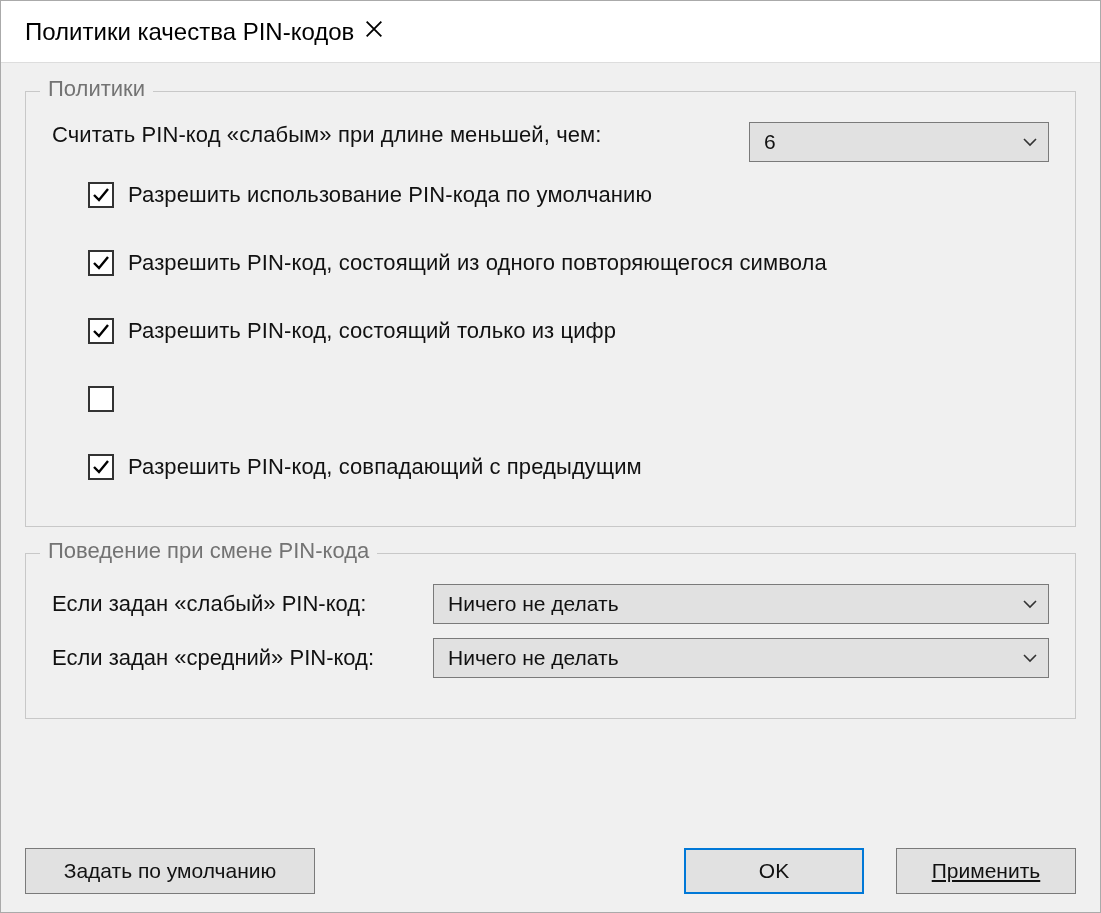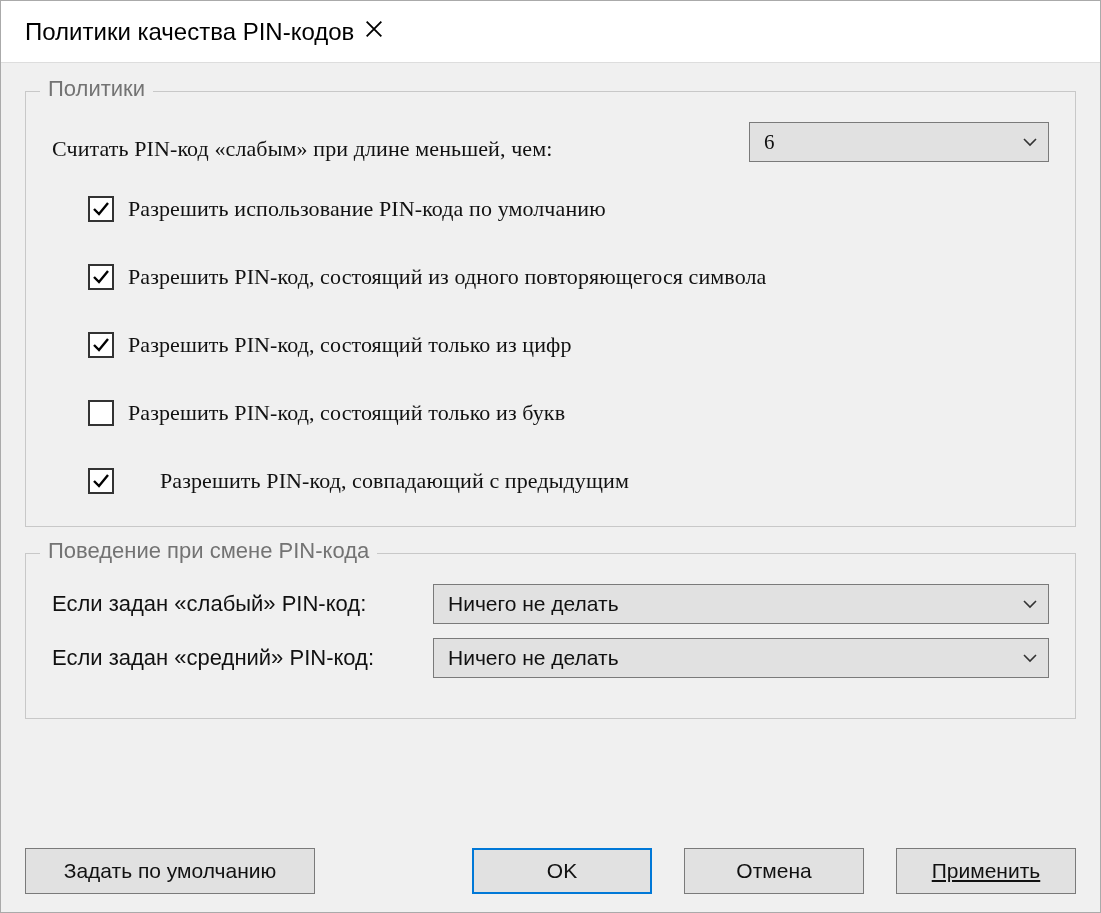--- a/index.html
+++ b/index.html
@@ -58,27 +58,26 @@
     position: absolute;
     top: -16px;
     left: 14px;
     background: #f0f0f0;
     padding: 0 8px;
     color: #737373;
     font-size: 22px;
   }
   .row {
     display: flex;
-    align-items: flex-end;
+    align-items: flex-start;
     min-height: 40px;
-    font-family: Liberation Serif, serif;
   }
   .row.top { margin-bottom: 20px; }
   .row.cb { margin-bottom: 28px; margin-left: 36px; }
-  .row.cb:last-child { margin-bottom: 6px; gap: 32px; }
+  .row.cb:last-child { margin-bottom: 6px; }
   .label-text {
     color: #111;
     font-size: 22px;
     letter-spacing: 0.1px;
   }
   .spacer { flex: 1; }
   .select {
     display: flex;
     align-items: center;
     justify-content: space-between;
@@ -206,21 +205,20 @@
               <path d="M3 10 L8 15 L17 4" stroke="#000" stroke-width="2.4" fill="none"></path>
             </svg>
         </div>
         <span class="label-text">Разрешить PIN-код, состоящий только из цифр</span>
       </div>
 
       <div class="row cb">
         <div class="cb-box">
           
         </div>
-        <span class="label-text">Разрешить PIN-код, состоящий только из букв</span>
       </div>
 
       <div class="row cb">
         <div class="cb-box checked">
           <svg viewBox="0 0 20 20">
               <path d="M3 10 L8 15 L17 4" stroke="#000" stroke-width="2.4" fill="none"></path>
             </svg>
         </div>
         <span class="label-text">Разрешить PIN-код, совпадающий с предыдущим</span>
       </div>
@@ -255,22 +253,19 @@
     </div>
 
     <div class="footer">
       <div class="btn default-btn">
         <span>Задать по умолчанию</span>
       </div>
       <div class="footer-spacer"></div>
       <div class="btn ok">
         <span>OK</span>
       </div>
-      <div class="btn cancel">
-        <span>Отмена</span>
-      </div>
       <div class="btn apply">
         <span>Применить</span>
       </div>
     </div>
 
   </div>
 </div>
 
 </body></html>

